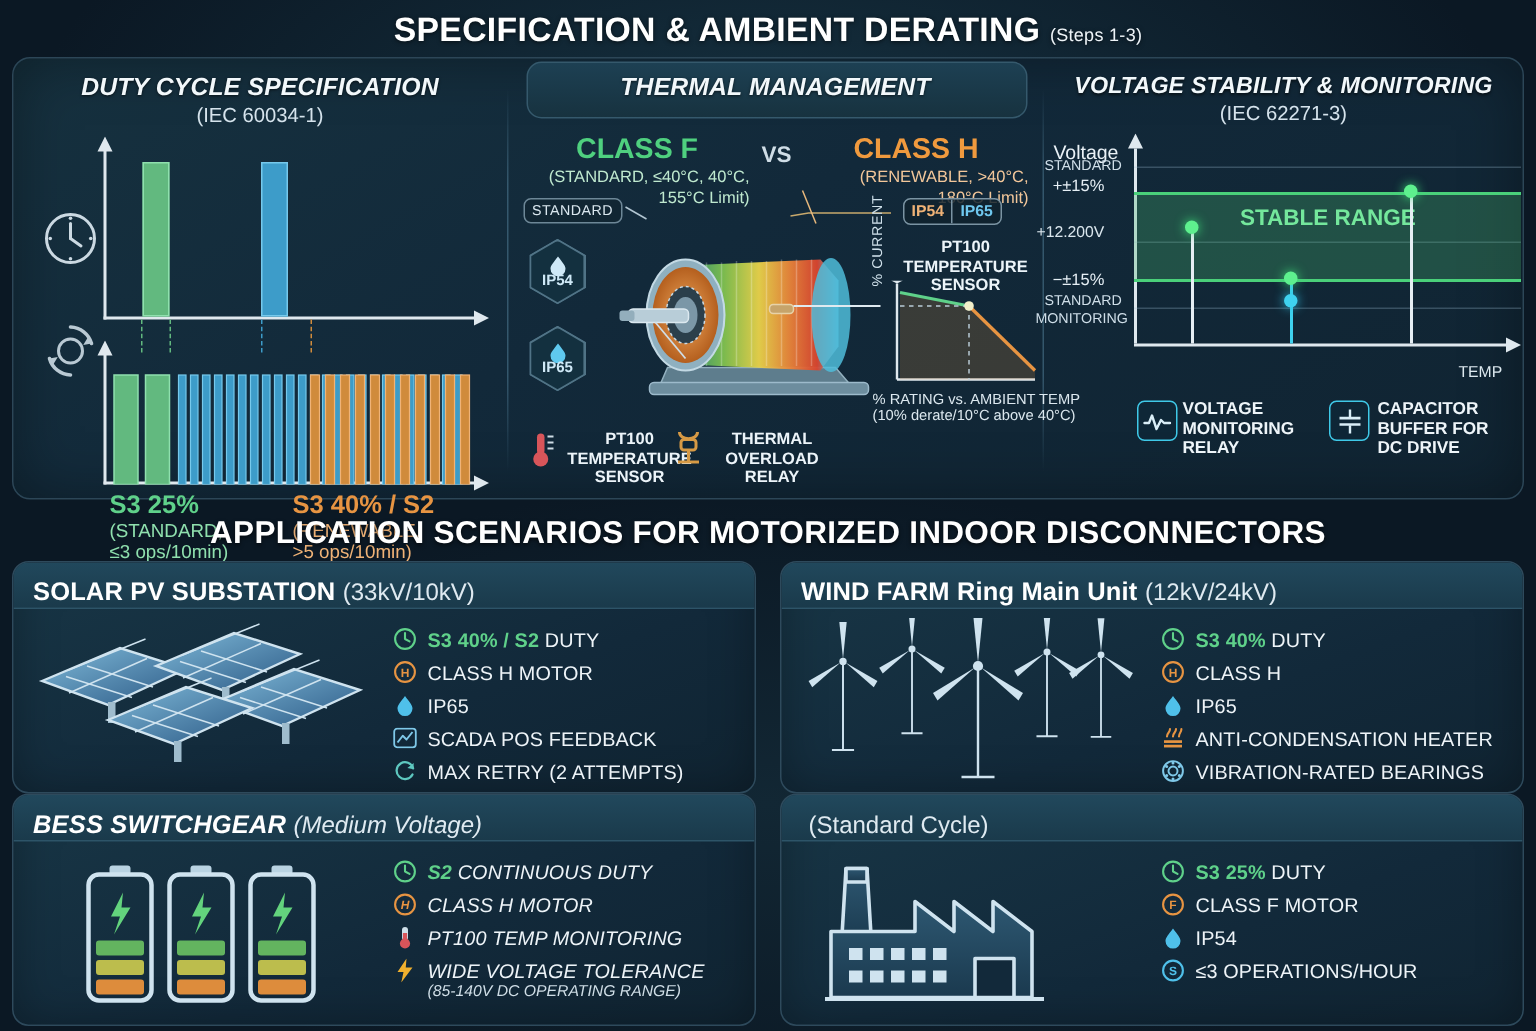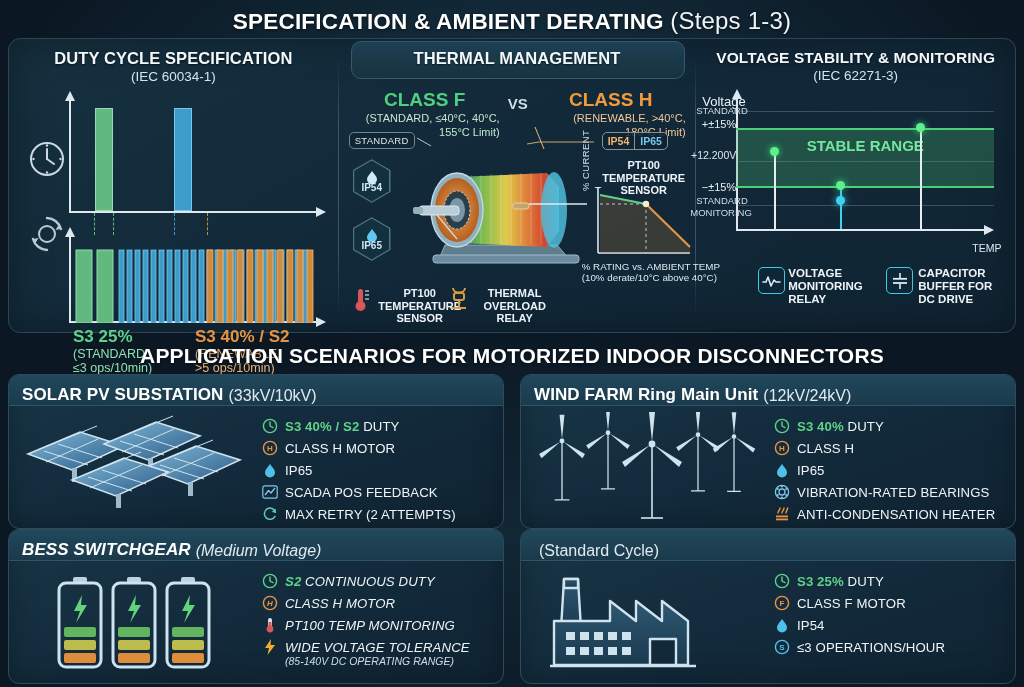--- a/index.html
+++ b/index.html
@@ -22,21 +22,21 @@
   
   .main-title {
     text-align: center;
     padding-top: 7px;
     font-size: 22.5px;
     font-weight: bold;
     letter-spacing: .2px;
     color: #ffffff;
     text-shadow: 0 1px 3px rgba(0,0,0,.6);
   }
-  .main-title .sub { font-weight: normal; font-size: 24px; color: #eef4f8; }
+  .main-title .sub { font-weight: normal; font-size: 12px; color: #eef4f8; }
 
   
   .top-band {
     position: absolute; left: 8px; top: 38px;
     width: 1008px; height: 295px;
     border: 1px solid #2c4657;
     border-radius: 12px;
     background: linear-gradient(150deg, #16313f 0%, #12293a 45%, #102432 100%);
     box-shadow: inset 0 0 40px rgba(0,0,0,.35);
     display: flex;
@@ -46,20 +46,21 @@
   .tcol.thermal { width: 358px; }
   .tcol.volt { width: 320px; }
   .divider {
     width: 1px; height: 255px; margin-top: 20px;
     background: linear-gradient(180deg, rgba(70,110,130,0) 0%, rgba(80,125,150,.55) 25%, rgba(80,125,150,.55) 75%, rgba(70,110,130,0) 100%);
   }
   .panel-title {
     text-align: center; font-size: 16.5px; font-weight: bold;
     color: #f2f8fb; padding-top: 10px; letter-spacing: .1px;
     text-shadow: 0 1px 2px rgba(0,0,0,.6);
+    font-style: italic;
   }
   .panel-sub { text-align:center; font-size: 13.5px; color:#d5e3ec; padding-top:1px; }
   .thermal-tab {
     position:absolute; left: 12px; top: 2px; width: 334px; height: 38px;
     background: linear-gradient(180deg,#1d4053,#17323f);
     border:1px solid #35596c; border-radius: 10px;
   }
 
   
   .duty-wrap { position:absolute; left: 0; top: 52px; width: 330px; height: 240px; }
@@ -110,21 +111,21 @@
     background: rgba(16,34,46,.85); font-size:10.5px; font-weight:bold;
   }
   .ip-pill span { padding:2px 5px; }
   .callout { position:absolute; font-size:11px; font-weight:bold; line-height:12.5px; color:#ecf4f9; text-align:center; }
   .motor-svg { position:absolute; left: 58px; top: 112px; }
 
   
   .derate { position:absolute; left: 245px; top: 148px; width: 108px; height:90px; }
 
   
-  .vchart { position:absolute; left:40px; top:60px; width:258px; height:148px; }
+  .vchart { position:absolute; left:60px; top:60px; width:258px; height:148px; }
   .vgrid { position:absolute; left:0; right:0; height:1px; background:rgba(160,195,215,.28); }
   .stable-band {
     position:absolute; left:0; right:0;
     background: rgba(74,180,110,.30);
     border-top:2px solid #4ad07a; border-bottom:2px solid #4ad07a;
   }
   .stem { position:absolute; width:2px; background:#e6eef3; }
   .dot { position:absolute; width:9px; height:9px; border-radius:50%; }
   .dot.g { background:#5ef08e; box-shadow:0 0 7px #3de07a; }
   .dot.c { background:#3fd2ef; box-shadow:0 0 7px #2fc0e0; }
@@ -692,48 +693,48 @@
           <div class="feat-row">
             <span class="feat-ic">
                 <svg width="12" height="15" viewBox="0 0 12 15">
                   <path d="M6 1 C9 5 11 7.2 11 9.4 A5 5 0 0 1 1 9.4 C1 7.2 3 5 6 1 Z" fill="#4fc0ea"></path>
                 </svg>
               </span>
             <span class="feat-tx">IP65</span>
           </div>
           <div class="feat-row">
             <span class="feat-ic">
+                <svg width="16" height="14" viewBox="0 0 16 14">
+                  <g stroke="#e79442" stroke-width="1.4" fill="none" stroke-linecap="round">
+                    <path d="M4 6 C4 3.5 6 3.5 6 1"></path>
+                    <path d="M8 6 C8 3.5 10 3.5 10 1"></path>
+                    <path d="M12 6 C12 3.5 13.6 3.5 13.6 1"></path>
+                  </g>
+                  <rect x="2" y="8.5" width="12" height="1.8" fill="#e79442"></rect>
+                  <rect x="2" y="11.5" width="12" height="1.8" fill="#e79442"></rect>
+                </svg>
+              </span>
+            <span class="feat-tx">ANTI-CONDENSATION HEATER</span>
+          </div>
+          <div class="feat-row">
+            <span class="feat-ic">
                 <svg width="16" height="16" viewBox="0 0 16 16">
                   <circle cx="8" cy="8" r="6.6" fill="none" stroke="#7fc8e8" stroke-width="1.3"></circle>
                   <circle cx="8" cy="8" r="3" fill="none" stroke="#7fc8e8" stroke-width="1.3"></circle>
                   <g fill="#7fc8e8">
                     <circle cx="8" cy="2.6" r="1"></circle>
                     <circle cx="12.2" cy="5" r="1"></circle>
                     <circle cx="12.2" cy="11" r="1"></circle>
                     <circle cx="8" cy="13.4" r="1"></circle>
                     <circle cx="3.8" cy="11" r="1"></circle>
                     <circle cx="3.8" cy="5" r="1"></circle>
                   </g>
                 </svg>
               </span>
             <span class="feat-tx">VIBRATION-RATED BEARINGS</span>
-          </div>
-          <div class="feat-row">
-            <span class="feat-ic">
-                <svg width="16" height="14" viewBox="0 0 16 14">
-                  <g stroke="#e79442" stroke-width="1.4" fill="none" stroke-linecap="round">
-                    <path d="M4 6 C4 3.5 6 3.5 6 1"></path>
-                    <path d="M8 6 C8 3.5 10 3.5 10 1"></path>
-                    <path d="M12 6 C12 3.5 13.6 3.5 13.6 1"></path>
-                  </g>
-                  <rect x="2" y="8.5" width="12" height="1.8" fill="#e79442"></rect>
-                  <rect x="2" y="11.5" width="12" height="1.8" fill="#e79442"></rect>
-                </svg>
-              </span>
-            <span class="feat-tx">ANTI-CONDENSATION HEATER</span>
           </div>
         </div>
       </div>
     </div>
 
     <div class="card" style="left:0; top:155px; width:496px; height:155px;font-style:italic;">
       <div class="card-head">
         <span class="h1">BESS SWITCHGEAR</span>
         <span class="h2">(Medium Voltage)</span>
       </div>

